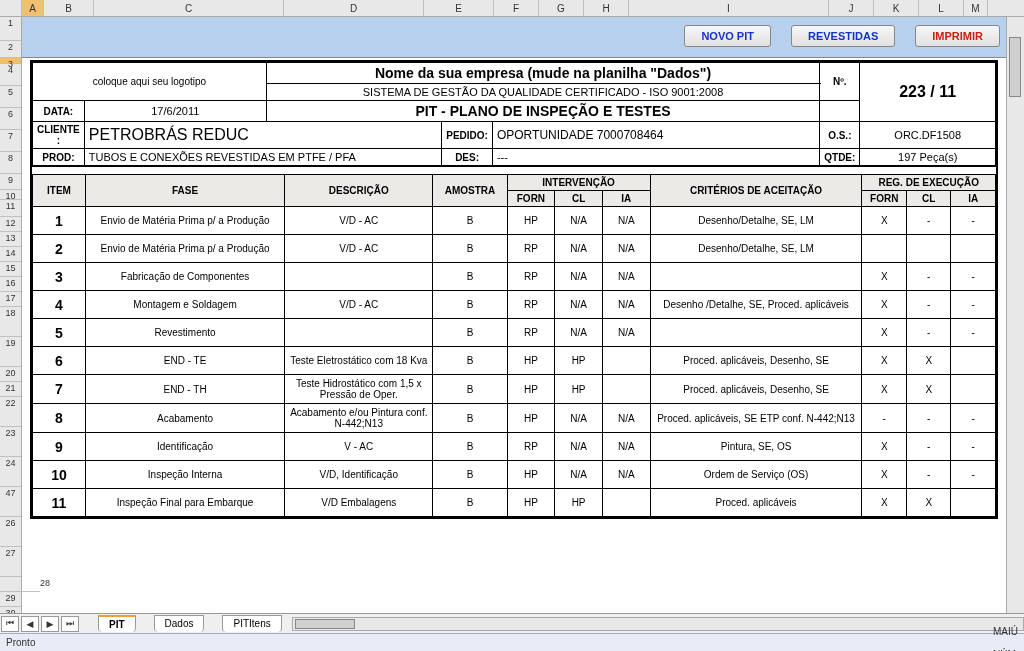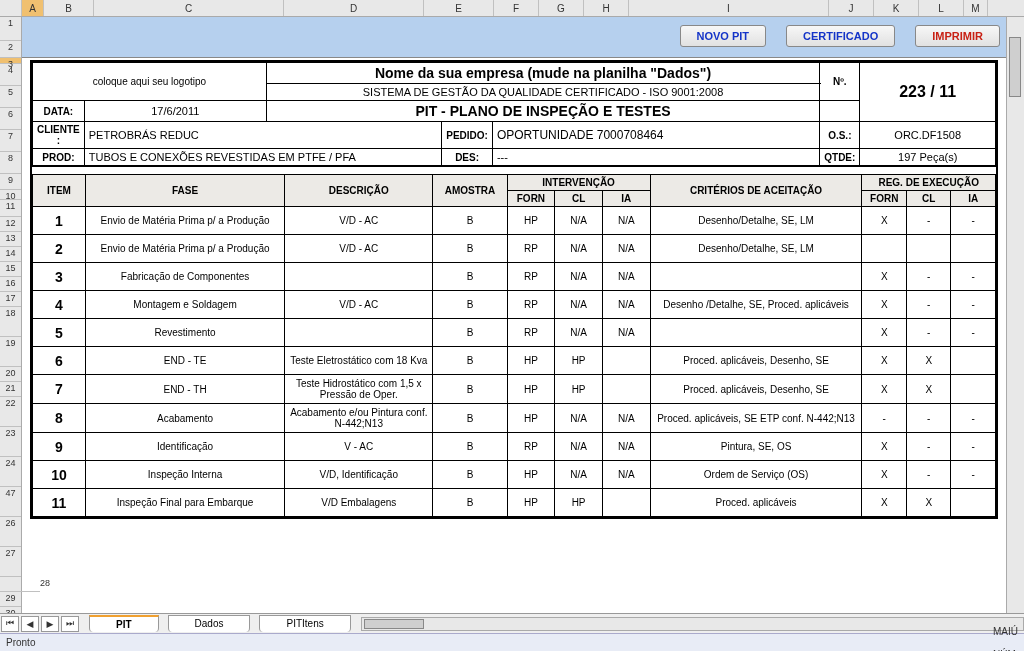--- a/index.html
+++ b/index.html
@@ -120,25 +120,25 @@
     width: 18px;
     height: 16px;
     border: 1px solid #999;
     background:#fff;
     margin:1px;
     display:flex;align-items:center;justify-content:center;
     font-size:9px;color:#333;
     cursor:pointer;
   }
   .tab {
-    padding: 2px 26px;
+    padding: 2px 10px;
     border: 1px solid #999;
     border-bottom: none;
     background: #fff;
-    margin-left: 9px;
+    margin-left: 18px;
     border-radius: 0 0 4px 4px;
     cursor:pointer;
   }
   .tab.active { font-weight: bold; background: #fff; border-top:2px solid #f0a030; }
   .hscroll {
     flex:1;
     margin-left:10px;
     height:14px;
     background:#e8e8e8;
     border:1px solid #aaa;
@@ -225,21 +225,21 @@
     <div class="rn" style="height: 15px; padding-top: 2px;">29</div>
     <div class="rn" style="height: 15px; padding-top: 2px;">30</div>
     <div class="rn" style="height: 15px; padding-top: 2px;">31</div>
     <div class="rn" style="height: 12px; padding-top: 2px;">32</div>
   </div>
 
 <div class="sheet">
   <div class="top-blue">
     <div class="btns">
       <div class="xbtn blue">NOVO PIT</div>
-      <div class="xbtn blue">CERTIFICADO</div>
+      <div class="xbtn blue">REVESTIDAS</div>
       <div class="xbtn red">IMPRIMIR</div>
     </div>
   </div>
 
   <div class="doc-wrap">
     <div class="doc">
       <table class="hdr1">
         <tbody>
             <tr>
           <td rowspan="2" colspan="2" style="width:230px;font-size:10px">coloque aqui seu logotipo</td>
@@ -251,21 +251,21 @@
           <td colspan="6">SISTEMA DE GESTÃO DA QUALIDADE CERTIFICADO - ISO 9001:2008</td>
         </tr>
         <tr>
           <td class="label" style="width:48px">DATA:</td>
           <td class="center" style="width:182px">17/6/2011</td>
           <td colspan="6" class="bold big">PIT - PLANO DE INSPEÇÃO E TESTES</td>
           <td></td>
         </tr>
         <tr>
           <td class="label">CLIENTE :</td>
-          <td colspan="4" style="text-align:left;font-size:11px">PETROBRÁS REDUC</td>
+          <td colspan="4" style="text-align:left;font-size:16px">PETROBRÁS REDUC</td>
           <td class="label" style="width:48px">PEDIDO:</td>
           <td colspan="2" style="text-align:left;font-size:12px">OPORTUNIDADE 7000708464</td>
           <td class="label">O.S.:</td>
           <td colspan="3" class="center">ORC.DF1508</td>
         </tr>
         <tr>
           <td class="label">PROD:</td>
           <td colspan="4" style="text-align:left;font-size:11px">TUBOS E CONEXÕES REVESTIDAS EM PTFE / PFA</td>
           <td class="label">DES:</td>
           <td colspan="2" style="text-align:left">---</td>

